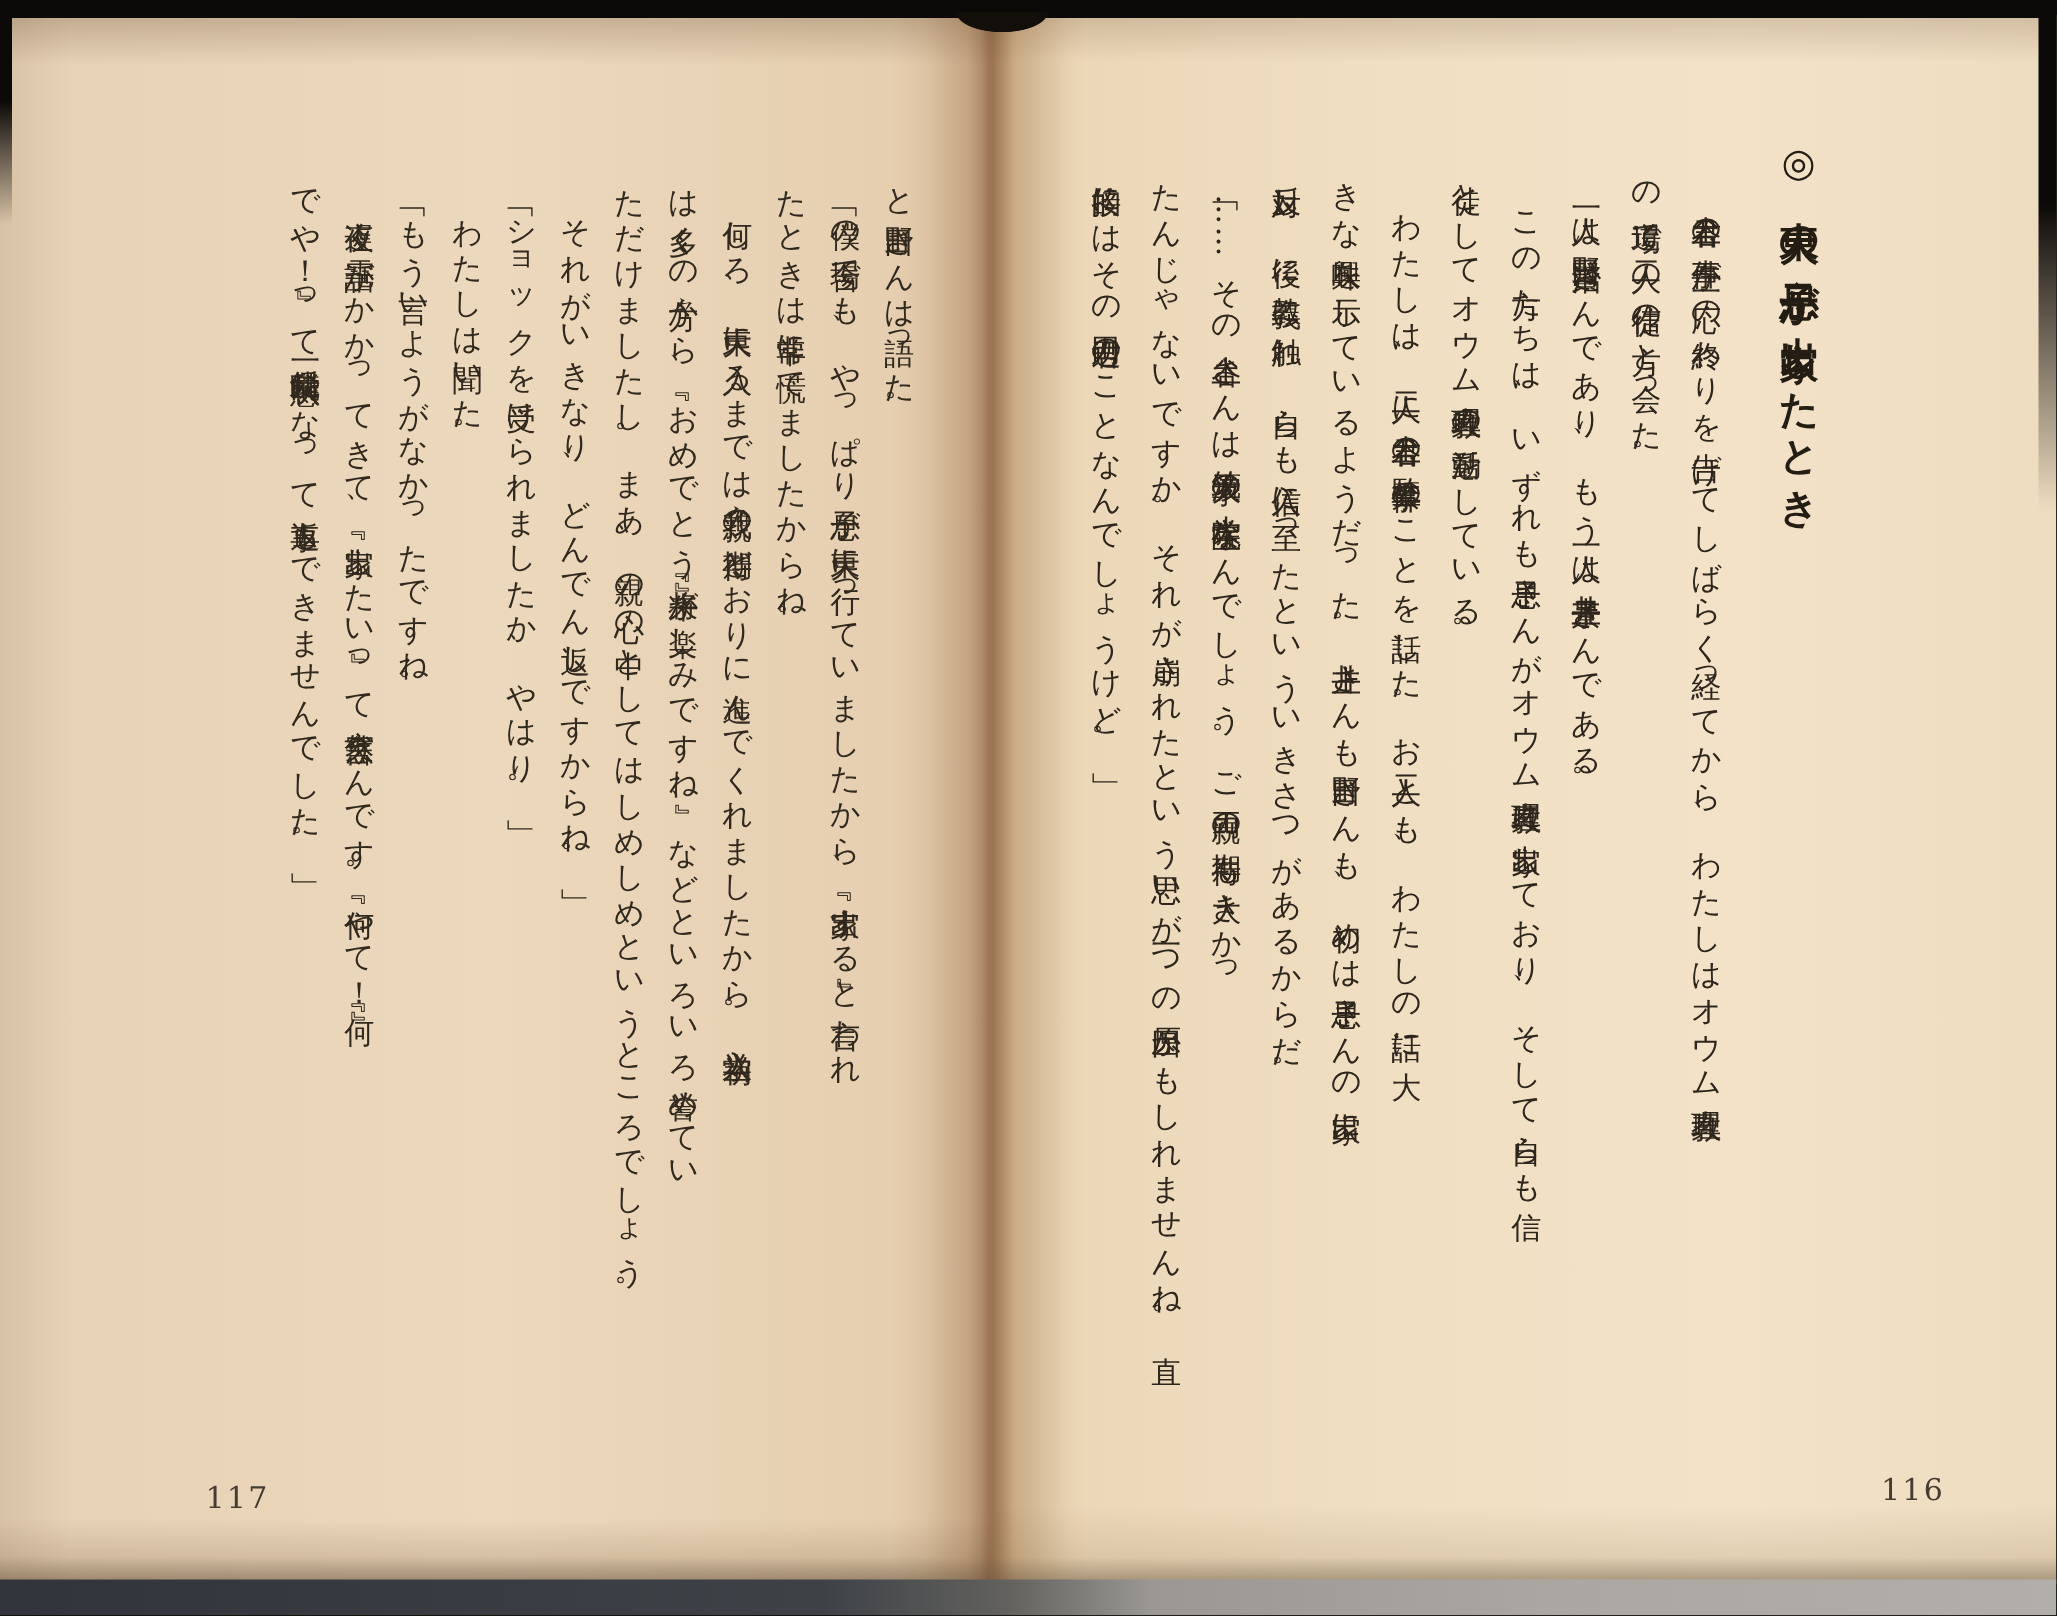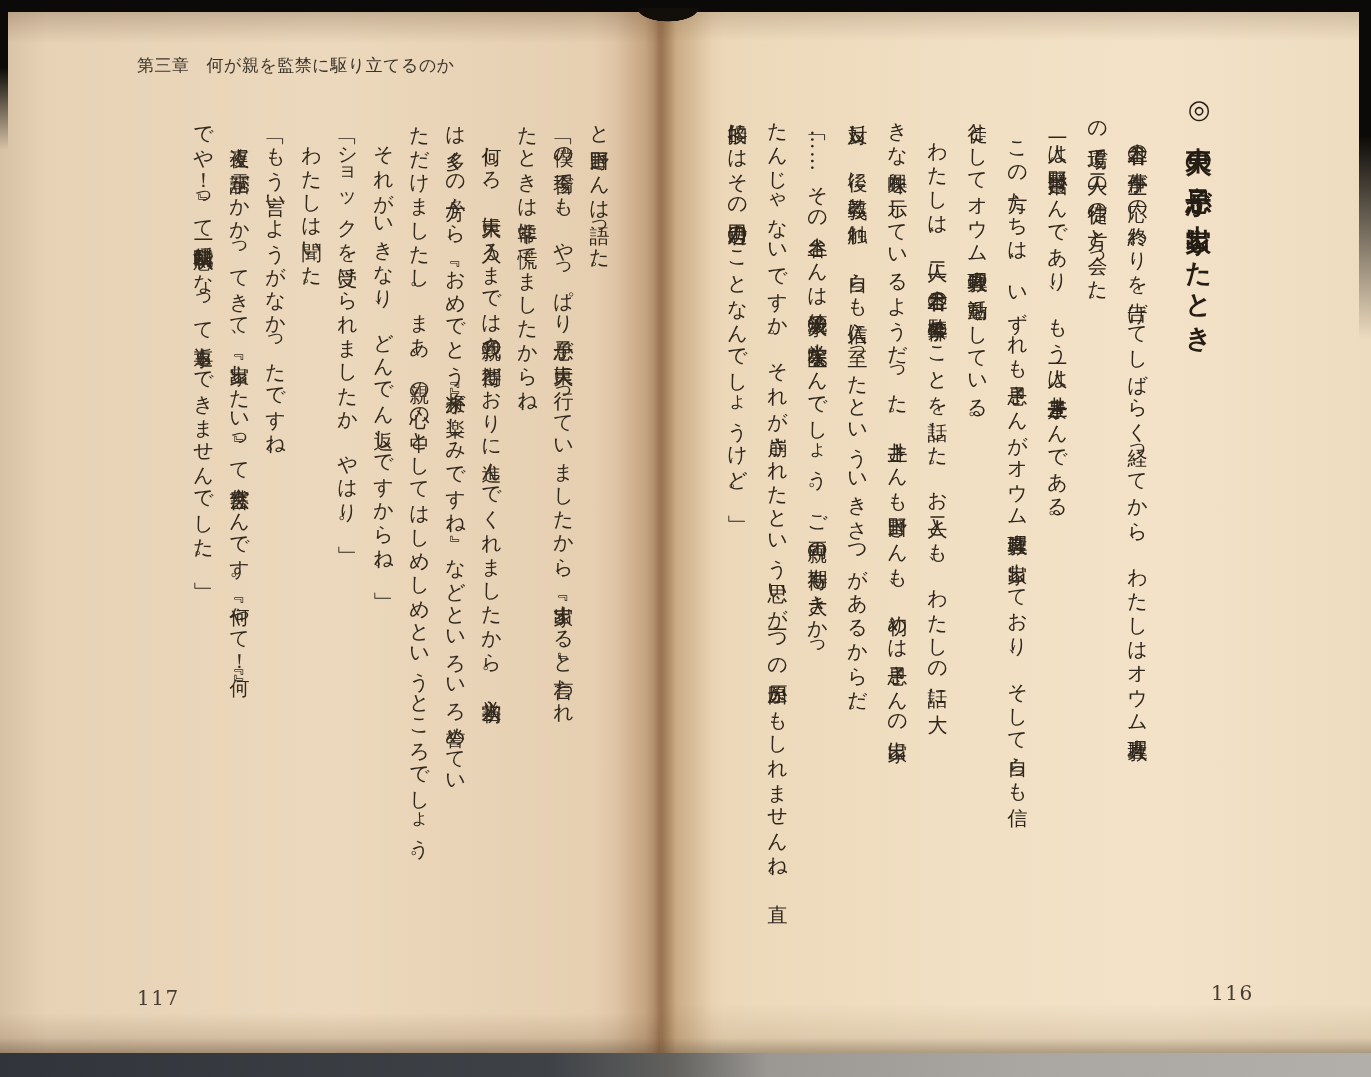--- a/index.html
+++ b/index.html
@@ -41,41 +41,38 @@
   .tline{margin:0;padding:0;}
   .tline.ind{text-indent:1em;}
   .section-title{position:absolute;left:1182px;top:94px;height:430px;
     font-size:26px;letter-spacing:3px;font-weight:600;color:#241d14;}
   .running-header{position:absolute;left:137px;top:54px;font-size:17px;
     letter-spacing:.5px;color:#3b332a;white-space:nowrap;}
   .running-header .chap{margin-right:17px;}
   .pagenum{position:absolute;font-size:20px;letter-spacing:1.5px;color:#463d32;
     font-family:"DejaVu Serif","Liberation Serif",serif;}
   .pagenum.left{left:137px;top:986px;}
-  .pagenum.right{left:1211px;top:981px;}
+  .pagenum.right{left:1254px;top:981px;}
 </style>
 </head>
 <body>
 
 <div class="scan">
 
   <div class="page left-page"></div>
   <div class="page right-page"></div>
 
   <div class="gutter"></div>
   <div class="edge-top"></div>
   <div class="gutter-notch"></div>
   <div class="edge-left"></div>
   <div class="edge-right"></div>
   <div class="bottom-shadow"></div>
   <div class="bottom-band"></div>
 
-  <div class="running-header">
-    <span class="chap">第三章</span><span>何が親を監禁に駆り立てるのか</span>
-  </div>
   <div class="v left-body">
       <p class="tline">と野田さんは語った。</p>
       <p class="tline ind">「僕の場合でも、やっぱり息子が東大に行っていましたから、『出家する』と言われ</p>
       <p class="tline">たときは非常に慌てましたからね。</p>
       <p class="tline ind">何しろ、東大に入るまでは我々親の期待どおりに進んでくれましたから。入学当初</p>
       <p class="tline">は多くの方々から、『おめでとう』『将来が楽しみですね』、などといろいろ誉めてい</p>
       <p class="tline">ただけましたし。まあ、親の心の中としてはしめしめというところでしょう。</p>
       <p class="tline ind">それがいきなり、どんでん返しですからね。」</p>
       <p class="tline ind">「ショックを受けられましたか、やはり。」</p>
       <p class="tline ind">わたしは聞いた。</p>

